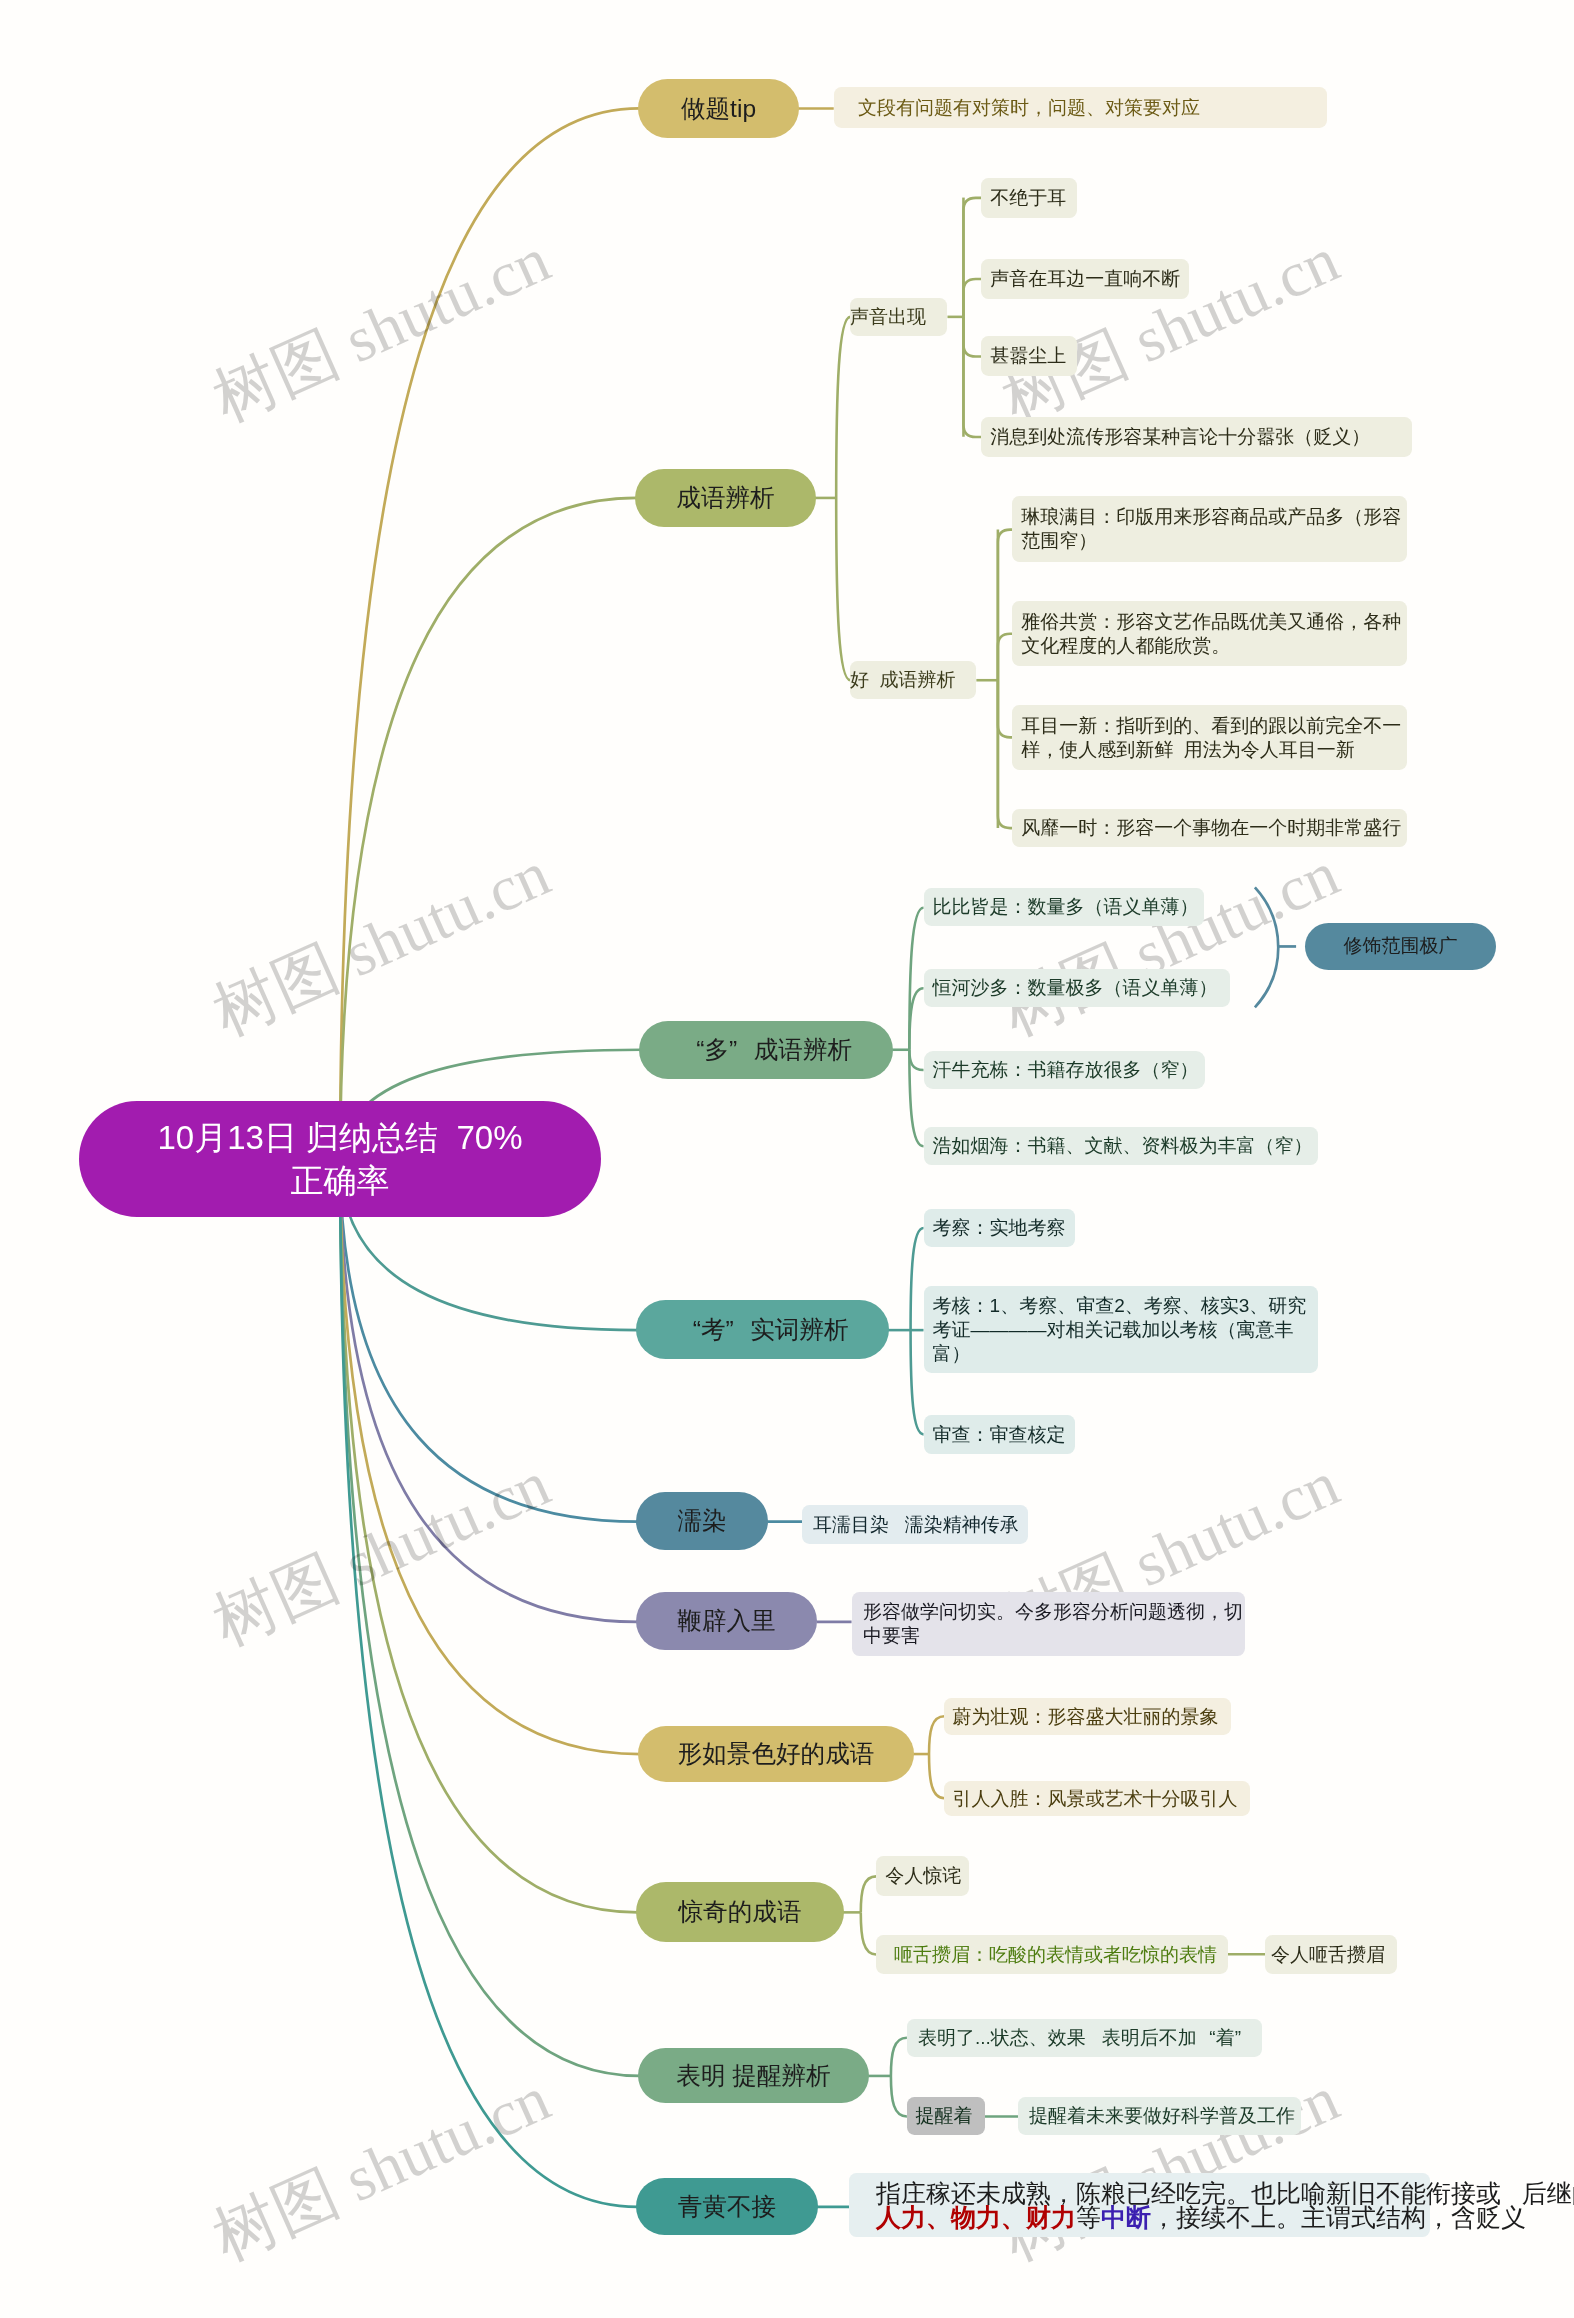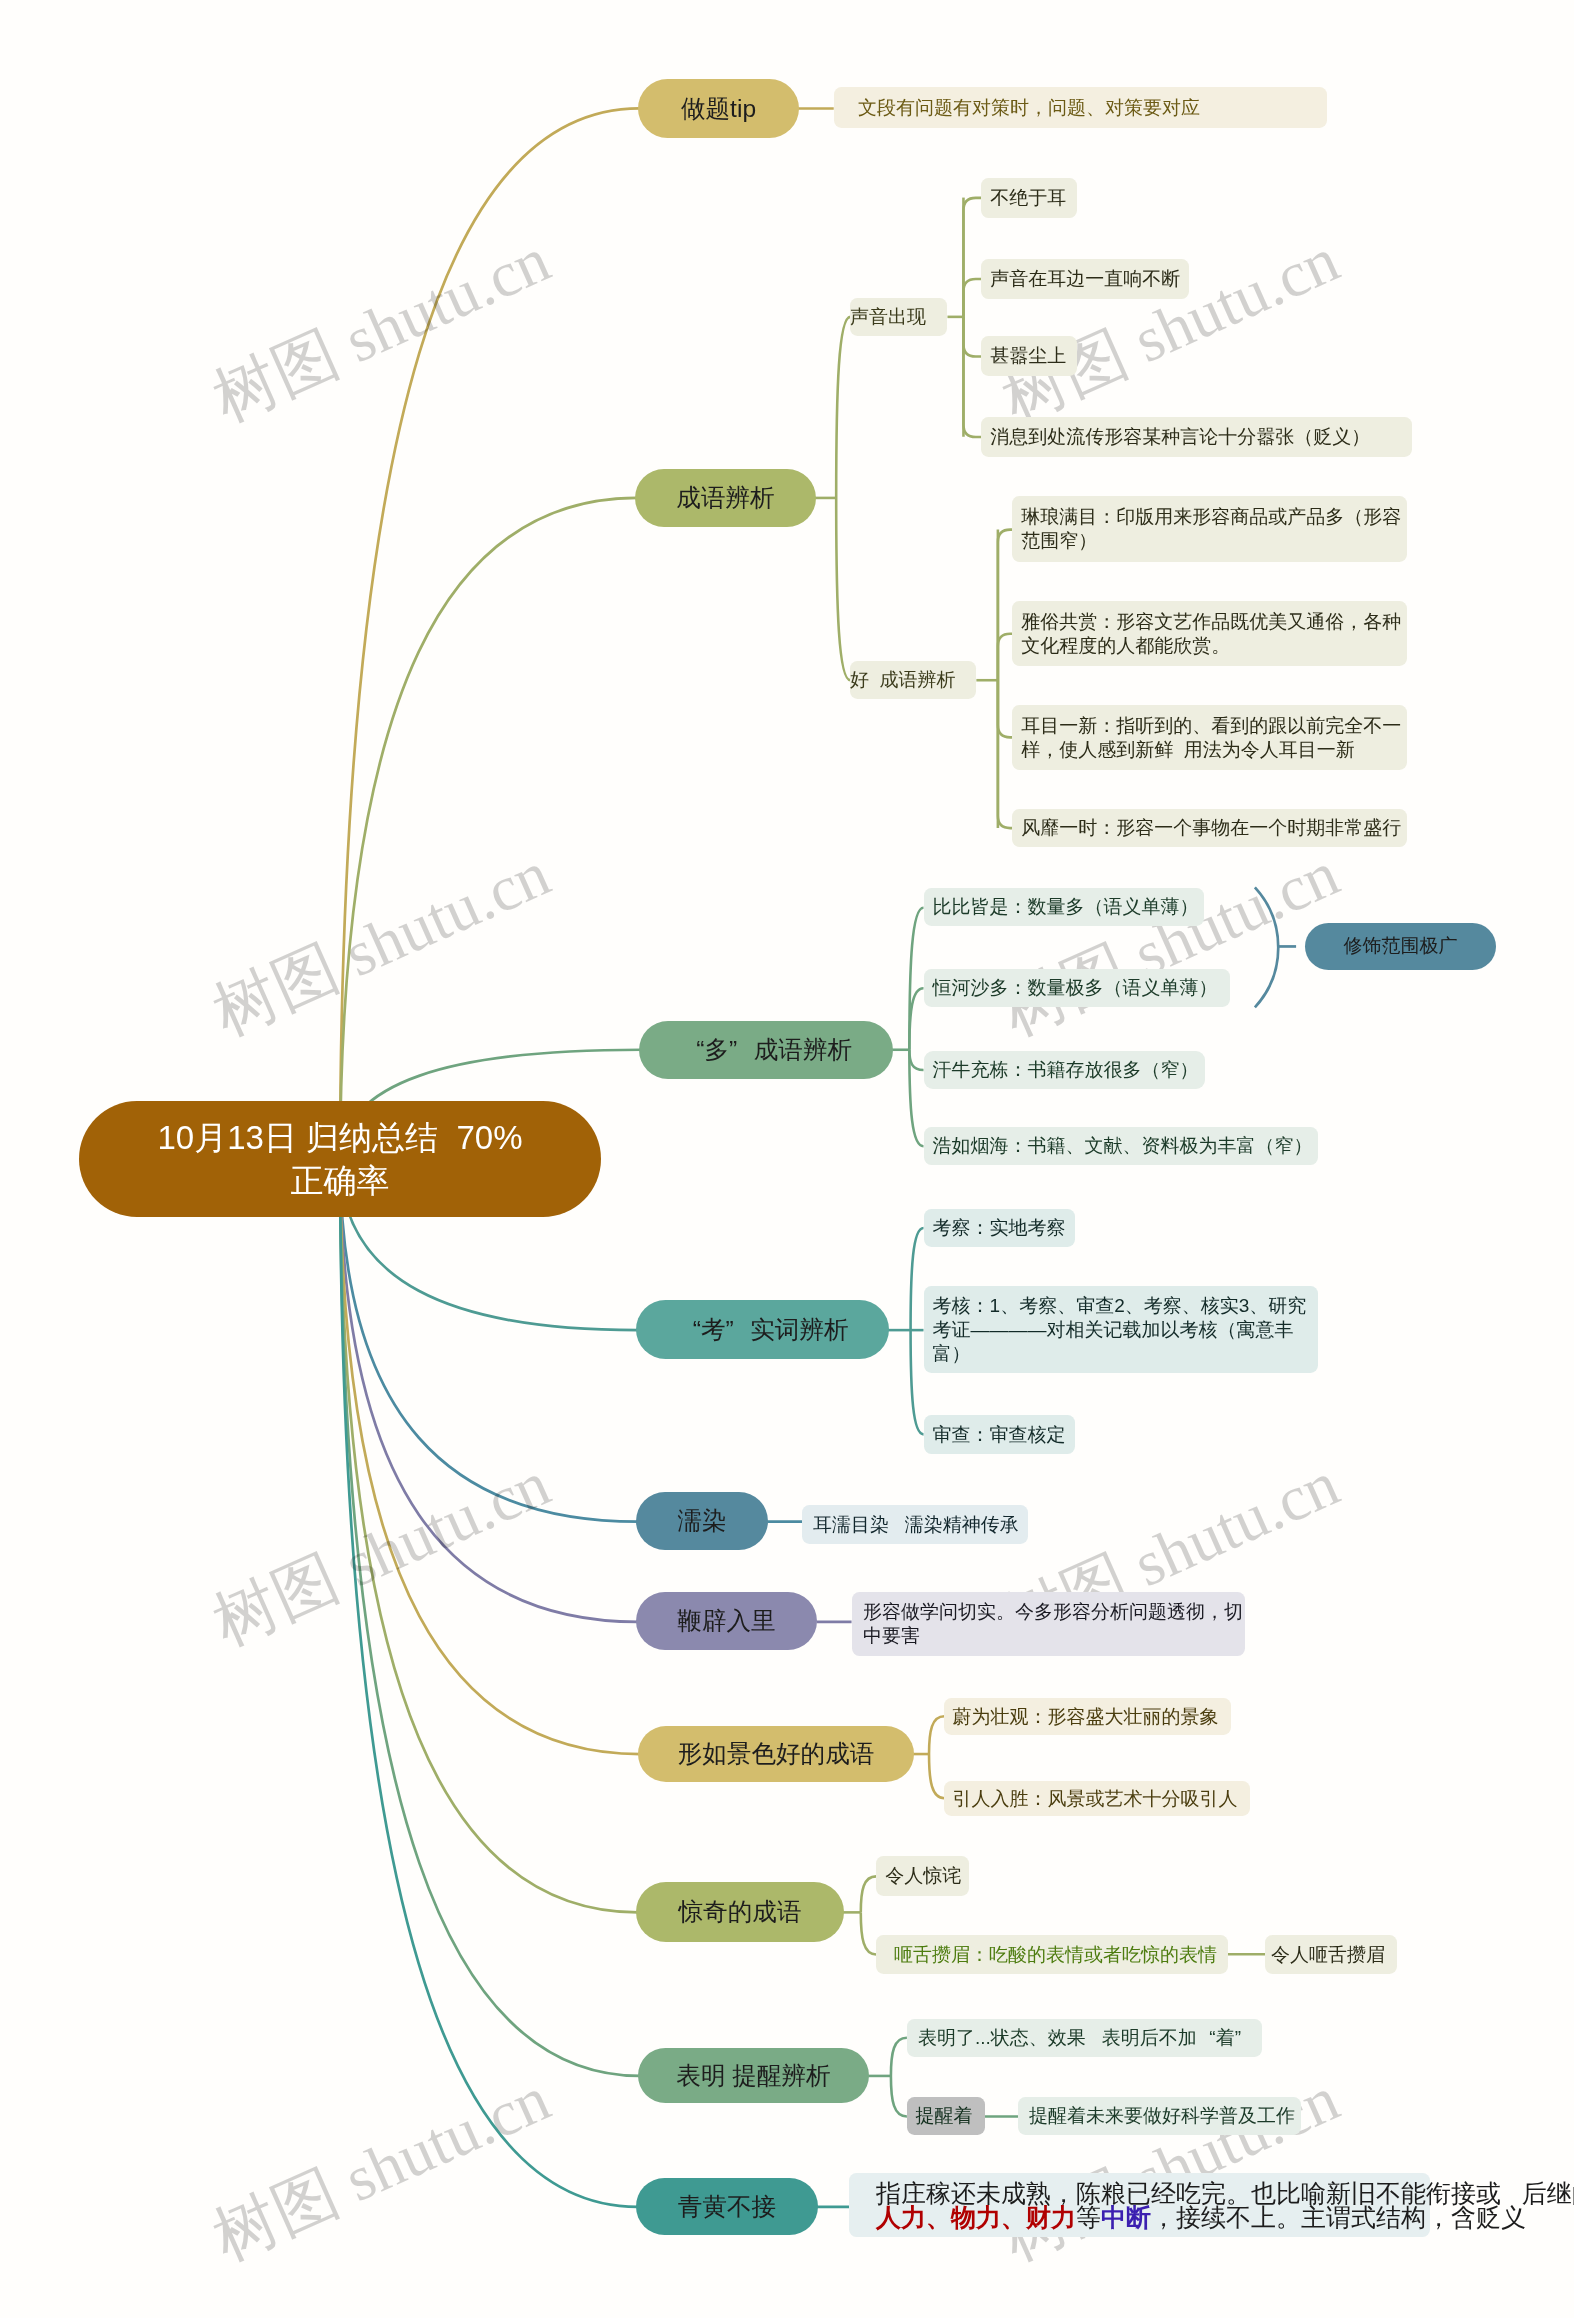--- a/index.html
+++ b/index.html
@@ -86,21 +86,21 @@
       <div class="wm" style="left: 235px; top: 355px;">树图 shutu.cn</div>
       <div class="wm" style="left: 235px; top: 969px;">树图 shutu.cn</div>
       <div class="wm" style="left: 235px; top: 1579px;">树图 shutu.cn</div>
       <div class="wm" style="left: 235px; top: 2194px;">树图 shutu.cn</div>
       <div class="wm" style="left: 1024px; top: 355px;">树图 shutu.cn</div>
       <div class="wm" style="left: 1024px; top: 969px;">树图 shutu.cn</div>
       <div class="wm" style="left: 1024px; top: 1579px;">树图 shutu.cn</div>
       <div class="wm" style="left: 1024px; top: 2194px;">树图 shutu.cn</div>
     </div>
   <div id="nodes">
-      <div class="nd root" style="left: 79px; top: 1101px; width: 522px; height: 116px; background: #a16207;"><span><span class="ln">10月13日 归纳总结  70%</span><span class="ln">正确率</span></span></div>
+      <div class="nd root" style="left: 79px; top: 1101px; width: 522px; height: 116px; background: #a21caf;"><span><span class="ln">10月13日 归纳总结  70%</span><span class="ln">正确率</span></span></div>
       <div class="nd pill" style="left: 638px; top: 79px; width: 161px; height: 59px; background: rgb(211, 189, 109); font-size: 24.6px;"><span>做题tip</span></div>
       <div class="nd pill" style="left: 635px; top: 469px; width: 181px; height: 58px; background: rgb(172, 184, 106); font-size: 24.6px;"><span>成语辨析</span></div>
       <div class="nd pill" style="left: 639px; top: 1021px; width: 254px; height: 58px; background: rgb(122, 171, 134); font-size: 24.6px;"><span><span class="fw fwl">“</span>多<span class="fw fwr">”</span>成语辨析</span></div>
       <div class="nd pill" style="left: 636px; top: 1300px; width: 253px; height: 59px; background: rgb(91, 167, 157); font-size: 24.6px;"><span><span class="fw fwl">“</span>考<span class="fw fwr">”</span>实词辨析</span></div>
       <div class="nd pill" style="left: 636px; top: 1492px; width: 132px; height: 58px; background: rgb(85, 137, 158); font-size: 24.6px;"><span>濡染</span></div>
       <div class="nd pill" style="left: 636px; top: 1592px; width: 181px; height: 58px; background: rgb(139, 137, 174); font-size: 24.6px;"><span>鞭辟入里</span></div>
       <div class="nd pill" style="left: 638px; top: 1726px; width: 276px; height: 56px; background: rgb(211, 189, 109); font-size: 24.6px;"><span>形如景色好的成语</span></div>
       <div class="nd pill" style="left: 636px; top: 1882px; width: 208px; height: 60px; background: rgb(172, 184, 106); font-size: 24.6px;"><span>惊奇的成语</span></div>
       <div class="nd pill" style="left: 638px; top: 2048px; width: 231px; height: 55px; background: rgb(122, 171, 134); font-size: 24.6px;"><span>表明 提醒辨析</span></div>
       <div class="nd pill" style="left: 636px; top: 2178px; width: 182px; height: 57px; background: rgb(63, 154, 146); font-size: 24.6px;"><span>青黄不接</span></div>

